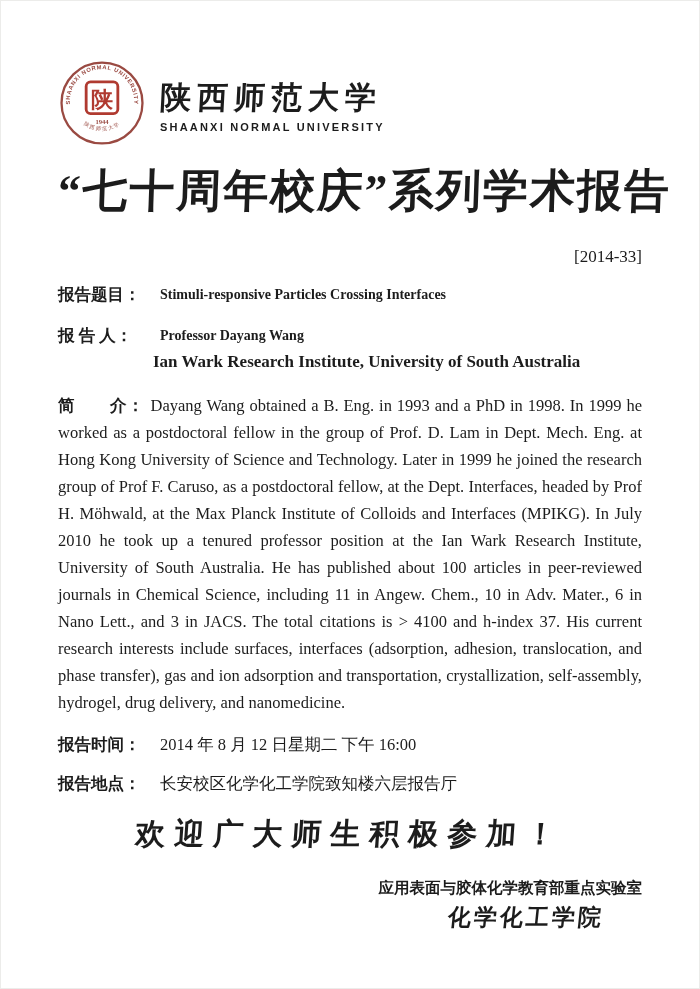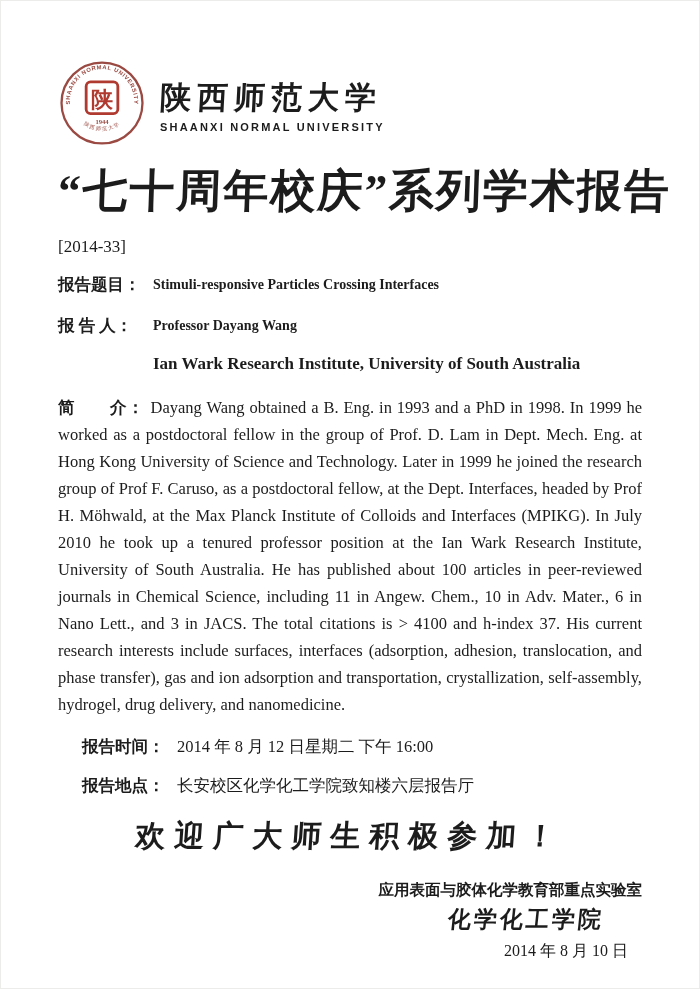--- a/index.html
+++ b/index.html
@@ -34,56 +34,55 @@
   .main-title{
     margin-top:10px;
     text-align:center;
     font-size:45px;
     font-weight:900;
     letter-spacing:2px;
     transform:skewX(-2deg);
     white-space:nowrap;
   }
   .issue{
-    margin-top:16px;
-    text-align:left;
+    margin-top:26px;
+    text-align:right;
     font-size:17px;
   }
   
-  .row{display:flex;margin-top:15px;line-height:26px;}
+  .row{display:flex;margin-top:15px;line-height:26px;gap:7px;}
   .row:first-of-type{margin-top:20px;}
   .lbl{
     flex:0 0 95px;
     font-weight:700;
     font-size:16.5px;
     white-space:nowrap;
   }
   .val-bold{
     font-weight:700;
     font-size:14px;
   }
   .val{
     font-size:16.5px;
   }
   .affiliation{
-    margin-top:12px;
     padding-left:95px;
     font-weight:700;
     font-size:17px;
     line-height:26px;
   }
   
   .intro{
     font-size:16.5px;
     line-height:27px;
     text-align:justify;
   }
   .intro .intro-lbl{font-weight:700;padding-right:6px;}
   
-  .meta{margin-top:16px;margin-left:24px;}
+  .meta{margin-top:16px;}
   .meta .row{margin-top:13px;}
   
   .welcome{
     margin-top:17px;
     text-align:center;
     font-size:30px;
     font-weight:900;
     letter-spacing:9px;
     transform:skewX(-4deg);
     white-space:nowrap;
@@ -168,16 +167,15 @@
       <span class="lbl">报告地点：</span>
       <span class="val">长安校区化学化工学院致知楼六层报告厅</span>
     </div>
   </div>
 
   <div class="welcome">欢迎广大师生积极参加！</div>
 
   <div class="footer">
     <div class="footer-lab">应用表面与胶体化学教育部重点实验室</div>
     <div class="footer-college">化学化工学院</div>
-    <div class="footer-date">2014 年 8 月 10 日</div>
   </div>
 
 </div>
 
 </body></html>

